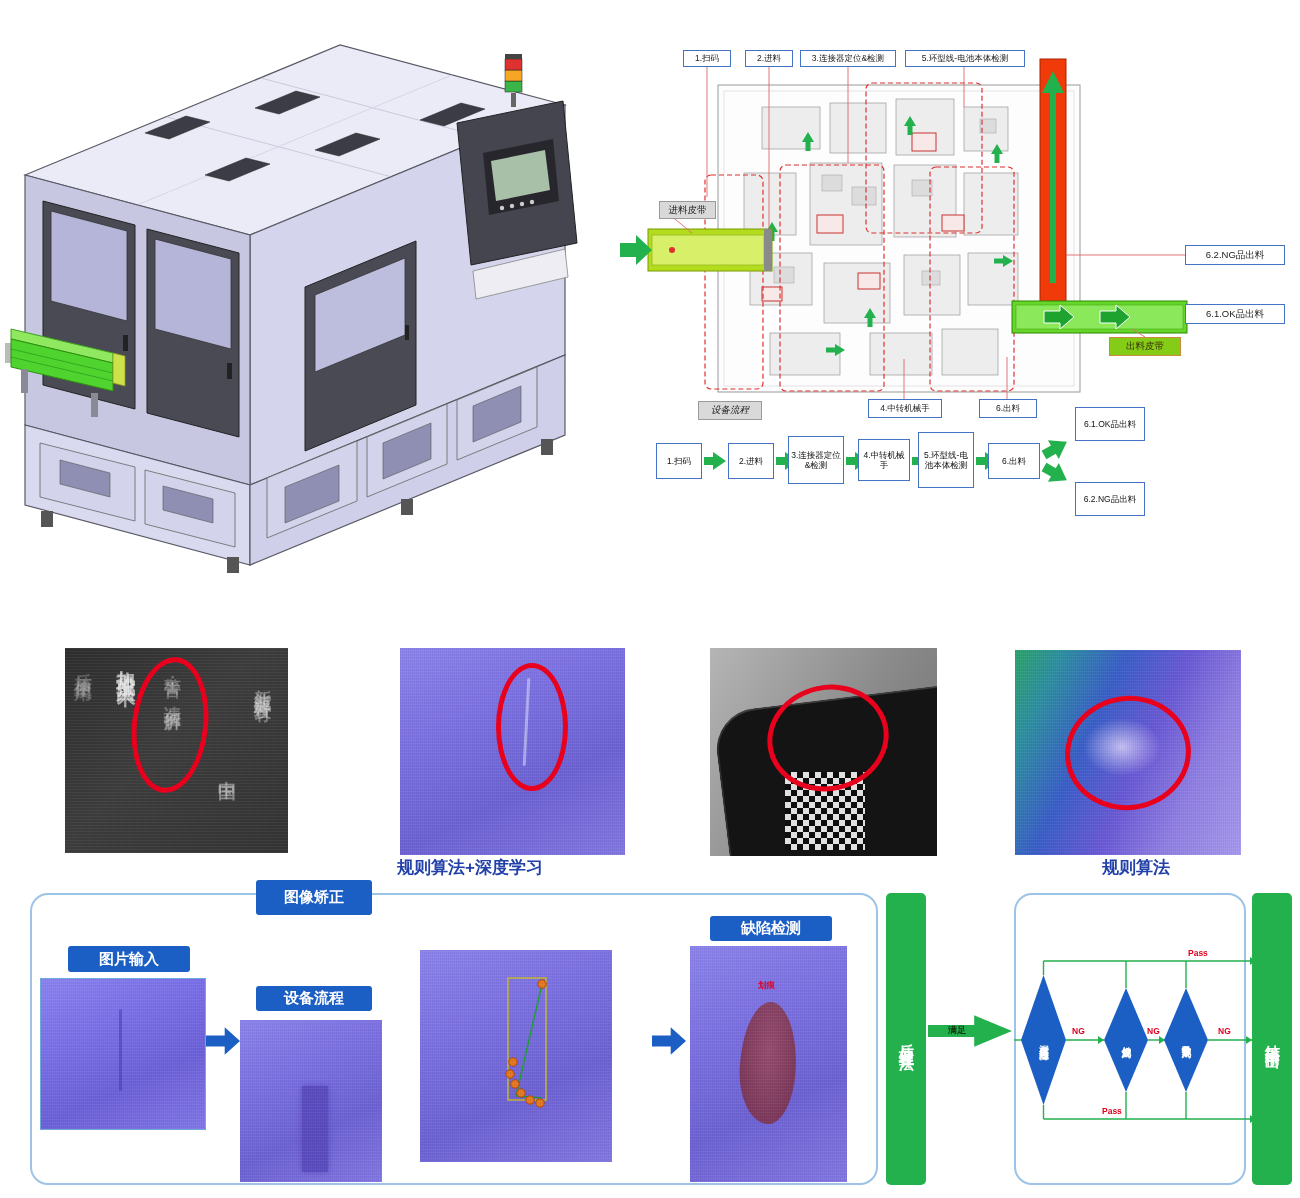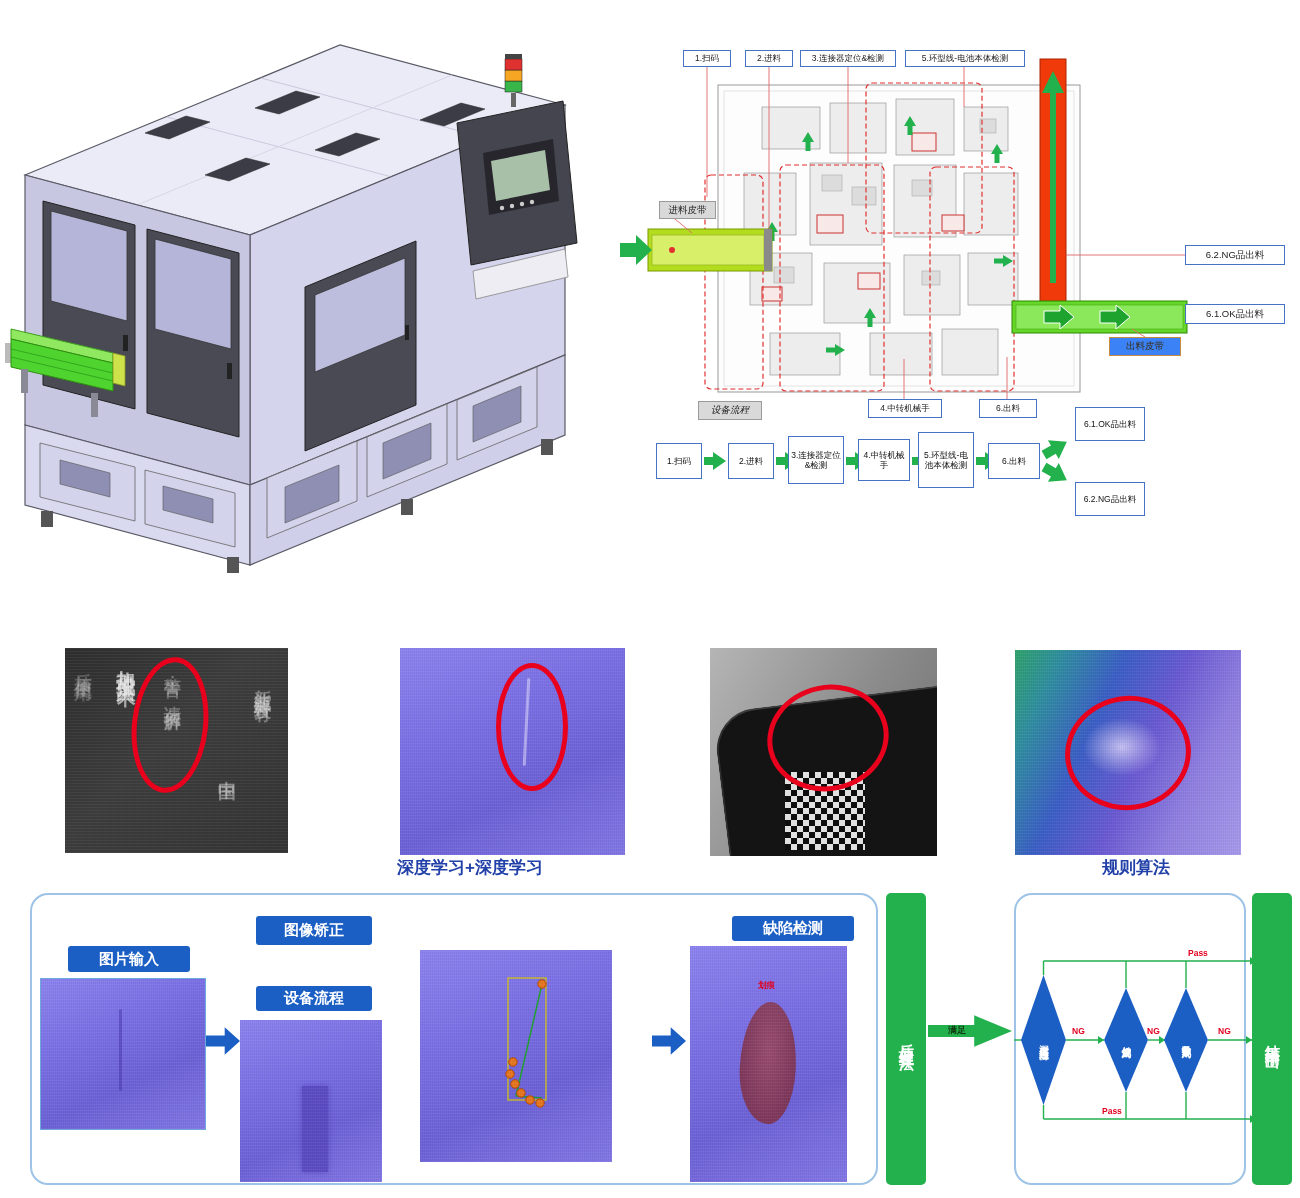--- a/index.html
+++ b/index.html
@@ -8,21 +8,21 @@
   .abs{position:absolute;}
   
   .cbox{position:absolute;background:#fff;border:1px solid #4472c4;color:#222;
         display:flex;align-items:center;justify-content:center;text-align:center;
         font-size:8.5px;line-height:1.15;box-sizing:border-box;padding:1px;}
   .fbox{position:absolute;background:#fff;border:1px solid #4472c4;color:#111;
         display:flex;align-items:center;justify-content:center;text-align:center;
         font-size:8.5px;line-height:1.2;box-sizing:border-box;padding:2px;}
   .glbl{position:absolute;background:#d9d9d9;border:1px solid #9a9a9a;color:#222;
         display:flex;align-items:center;justify-content:center;font-size:9.5px;box-sizing:border-box;margin-left:45px;}
-  .olbl{position:absolute;background:#3b82f6;border:1px solid #c98b3d;color:#3a2a10;
+  .olbl{position:absolute;background:#84cc16;border:1px solid #c98b3d;color:#3a2a10;
         display:flex;align-items:center;justify-content:center;font-size:9.5px;box-sizing:border-box;}
   .lbl-blue{position:absolute;background:#1b5fc4;color:#fff;font-weight:bold;font-size:15px;
         display:flex;align-items:center;justify-content:center;border-radius:3px;}
   .vbar{position:absolute;background:#22b14c;color:#fff;font-weight:bold;font-size:15px;
         border-radius:5px;display:flex;align-items:center;justify-content:center;}
   .vtext{writing-mode:vertical-rl;text-orientation:upright;letter-spacing:3px;}
   .diamond{position:absolute;background:#1b5fc4;color:#fff;z-index:3;
         clip-path:polygon(50% 0,100% 50%,50% 100%,0 50%);
         display:flex;align-items:center;justify-content:center;}
   .diamond .vtext{font-size:9.5px;letter-spacing:1px;font-weight:bold;}
@@ -310,33 +310,33 @@
     <div class="abs" style="left:0;top:16%;width:116%;height:110%;background:#141414;border-top-left-radius:42px;transform:rotate(-7deg);transform-origin:100% 0;border-top:2px solid #3c3c3c;border-left:2px solid #2e2e2e;"></div>
     <div class="abs" style="left:75px;top:124px;width:80px;height:78px;background:conic-gradient(#f2f2f2 90deg,#0d0d0d 90deg 180deg,#f2f2f2 180deg 270deg,#0d0d0d 270deg) 0 0/12px 12px;opacity:.92;"></div>
     <div class="ellipse-red" style="left:57px;top:37px;width:112px;height:96px;transform:rotate(-12deg);"></div>
   </div>
 
   <div class="img noise" style="left:1015px;top:650px;width:226px;height:205px;background:linear-gradient(115deg,#2fa36b 0%,#2f8fa0 15%,#3b5fc6 35%,#6a5ad4 55%,#9180e2 75%,#a79aec 100%);">
     <div class="abs" style="left:68px;top:68px;width:78px;height:58px;background:radial-gradient(ellipse at 50% 50%,rgba(225,218,252,.8),rgba(225,218,252,0) 70%);"></div>
     <div class="ellipse-red" style="left:50px;top:46px;width:116px;height:104px;transform:rotate(-8deg);"></div>
   </div>
 
-  <div class="cap" style="left:360px;top:856px;width:220px;">深度学习+深度学习</div>
+  <div class="cap" style="left:360px;top:856px;width:220px;">规则算法+深度学习</div>
   <div class="cap" style="left:1040px;top:856px;width:130px;text-align:right;">规则算法</div>
 
   <div class="rbox" style="left:30px;top:893px;width:848px;height:292px;"></div>
 
   <div class="lbl-blue" style="left:68px;top:946px;width:122px;height:26px;">图片输入</div>
   <div class="img noise purple" style="left:40px;top:978px;width:164px;height:150px;border:1px solid #6fa8dc;">
     <div class="abs" style="left:78px;top:30px;width:3px;height:82px;background:rgba(70,50,170,.5);border-radius:2px;"></div>
   </div>
 
   <div class="arrow-blue" style="left:206px;top:1026px;width:34px;height:30px;"></div>
 
-  <div class="lbl-blue" style="left:256px;top:916px;width:116px;height:29px;text-align:center;">图像矫正</div>
+  <div class="lbl-blue" style="left:256px;top:880px;width:116px;height:35px;text-align:center;">图像矫正</div>
   <div class="lbl-blue" style="left:256px;top:986px;width:116px;height:25px;">设备流程</div>
   <div class="img noise purple" style="left:240px;top:1020px;width:142px;height:162px;">
     <div class="abs" style="left:62px;top:66px;width:26px;height:86px;background:#5848c0;opacity:.85;box-shadow:0 0 6px #5848c0;"></div>
   </div>
 
   <div class="img noise purple" style="left:420px;top:950px;width:192px;height:212px;">
     <svg class="abs" style="left:0;top:0;" width="192" height="212" viewBox="0 0 192 212">
       <rect x="88" y="28" width="38" height="122" fill="none" stroke="#c8b832" stroke-width="1.5"></rect>
       <line x1="122" y1="34" x2="96" y2="146" stroke="#1fa02f" stroke-width="1.5"></line>
       <line x1="96" y1="146" x2="122" y2="148" stroke="#1fa02f" stroke-width="1.5"></line>
@@ -347,21 +347,21 @@
         <circle cx="95" cy="134" r="4.2"></circle>
           <circle cx="101" cy="143" r="4.2"></circle>
           <circle cx="110" cy="150" r="4.2"></circle>
         <circle cx="120" cy="153" r="4.2"></circle>
       </g>
     </svg>
   </div>
 
   <div class="arrow-blue" style="left:652px;top:1026px;width:34px;height:30px;"></div>
 
-  <div class="lbl-blue" style="left:710px;top:916px;width:122px;height:25px;margin-left:22px;">缺陷检测</div>
+  <div class="lbl-blue" style="left:710px;top:916px;width:122px;height:25px;">缺陷检测</div>
   <div class="img noise purple" style="left:690px;top:946px;width:157px;height:236px;">
     <span class="tinyred" style="left:68px;top:34px;">划痕</span>
     <div class="abs" style="left:50px;top:56px;width:56px;height:122px;transform:rotate(3deg);border-radius:50% 50% 45% 55%/55% 55% 45% 45%;background:radial-gradient(ellipse at 50% 40%,#9c4a66,#7e3350 75%);opacity:.92;"></div>
   </div>
 
   <div class="vbar" style="left:886px;top:893px;width:40px;height:292px;">
     <span class="vtext">后处理算法</span>
   </div>
 
   <div class="arrow-green" style="left:928px;top:1014px;width:84px;height:34px;"></div>

